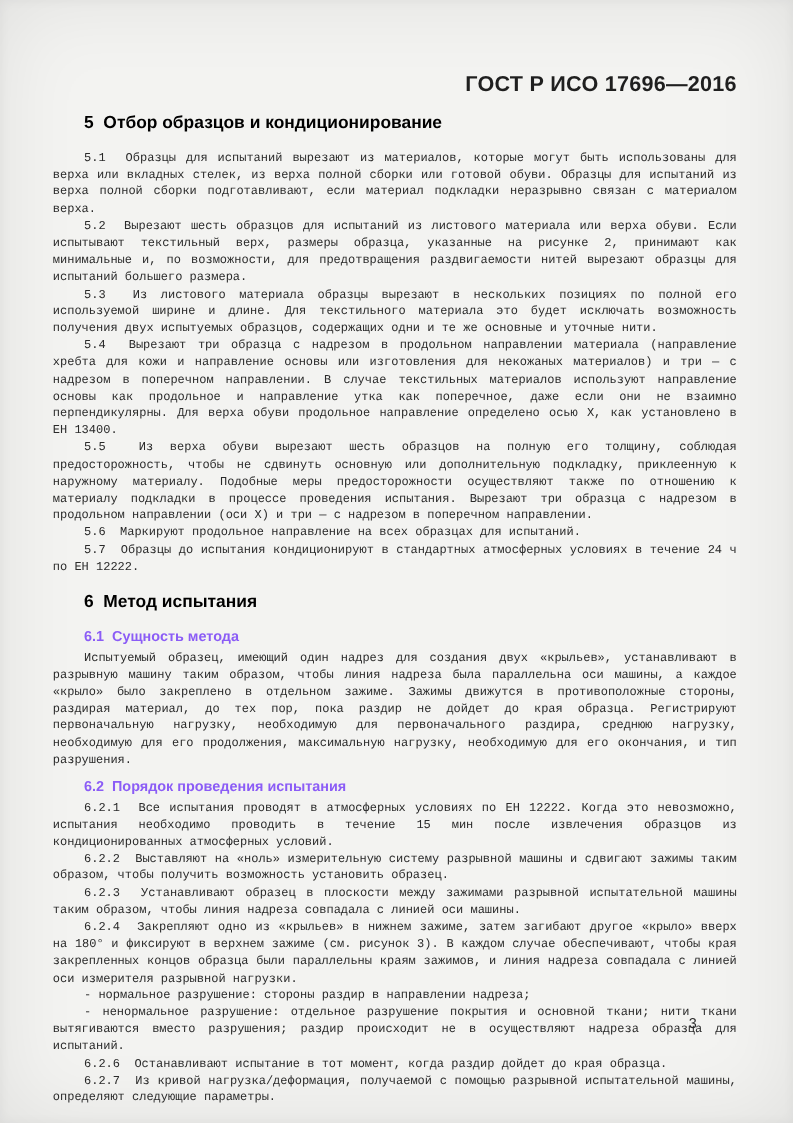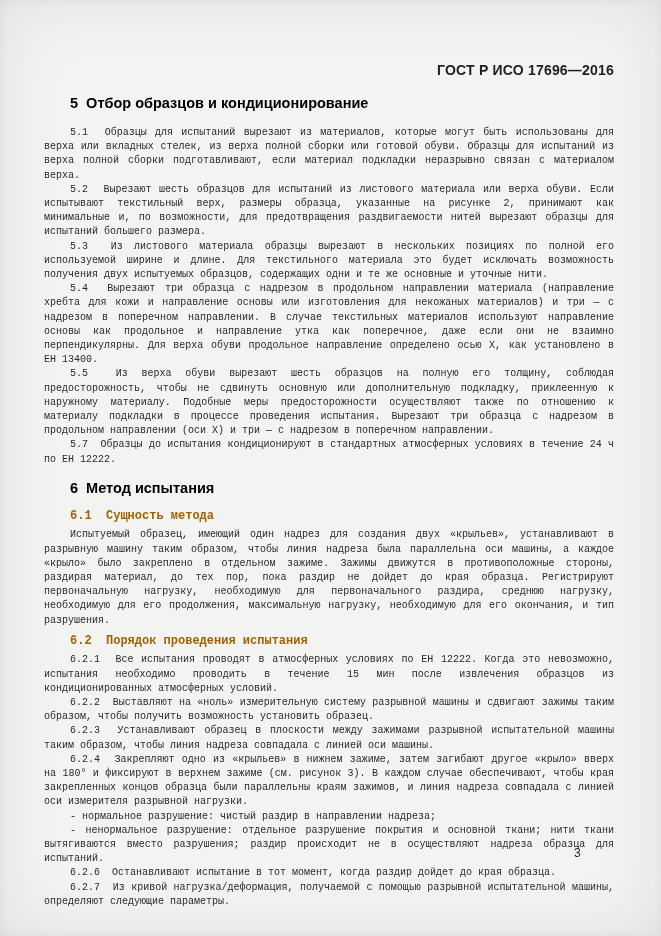--- a/index.html
+++ b/index.html
@@ -23,21 +23,21 @@
   }
   .content {
     position: absolute;
     top: 63px;
     left: 44px;
     width: 570px;
     color: #262626;
   }
   .doc-header {
     font-weight: bold;
-    font-size: 14px;
+    font-size: 18px;
     line-height: 15px;
     text-align: right;
     letter-spacing: 0.2px;
     margin: 0 0 17px 0;
     color: #1f1f1f;
   }
   h1 {
     font-size: 14.5px;
     line-height: 17px;
     font-weight: bold;
@@ -45,22 +45,21 @@
     padding-left: 26px;
     color: #000000;
   }
   h1.sec6 { margin-top: 13px; margin-bottom: 12px; }
   h2 {
     font-size: 12px;
     line-height: 14.5px;
     font-weight: bold;
     margin: 6px 0 5px 0;
     padding-left: 26px;
-    color: #a16207;
-    font-family: Liberation Mono, monospace;
+    color: #8b5cf6;
   }
   p.para {
     font-size: 10px;
     line-height: 14.2px;
     margin: 0;
     text-align: justify;
     text-indent: 26px;
     color: #2a2a2a;
     font-family: Liberation Mono, monospace;
   }
@@ -80,33 +79,34 @@
 
     <div class="doc-header">ГОСТ Р ИСО 17696—2016</div>
 
     <h1>5&nbsp; Отбор образцов и кондиционирование</h1>
 
     <p class="para">5.1&nbsp; Образцы для испытаний вырезают из материалов, которые могут быть использованы для верха или вкладных стелек, из верха полной сборки или готовой обуви. Образцы для испытаний из верха полной сборки подготавливают, если материал подкладки неразрывно связан с материалом верха.</p>
     <p class="para">5.2&nbsp; Вырезают шесть образцов для испытаний из листового материала или верха обуви. Если испытывают текстильный верх, размеры образца, указанные на рисунке 2, принимают как минимальные и, по возможности, для предотвращения раздвигаемости нитей вырезают образцы для испытаний большего размера.</p>
     <p class="para">5.3&nbsp; Из листового материала образцы вырезают в нескольких позициях по полной его используемой ширине и длине. Для текстильного материала это будет исключать возможность получения двух испытуемых образцов, содержащих одни и те же основные и уточные нити.</p>
     <p class="para">5.4&nbsp; Вырезают три образца с надрезом в продольном направлении материала (направление хребта для кожи и направление основы или изготовления для некожаных материалов) и три — с надрезом в поперечном направлении. В случае текстильных материалов используют направление основы как продольное и направление утка как поперечное, даже если они не взаимно перпендикулярны. Для верха обуви продольное направление определено осью X, как установлено в ЕН 13400.</p>
     <p class="para">5.5&nbsp; Из верха обуви вырезают шесть образцов на полную его толщину, соблюдая предосторожность, чтобы не сдвинуть основную или дополнительную подкладку, приклеенную к наружному материалу. Подобные меры предосторожности осуществляют также по отношению к материалу подкладки в процессе проведения испытания. Вырезают три образца с надрезом в продольном направлении (оси X) и три — с надрезом в поперечном направлении.</p>
+    <p class="para">5.6&nbsp; Маркируют продольное направление на всех образцах для испытаний.</p>
     <p class="para">5.7&nbsp; Образцы до испытания кондиционируют в стандартных атмосферных условиях в течение 24 ч по ЕН 12222.</p>
 
     <h1 class="sec6">6&nbsp; Метод испытания</h1>
 
     <h2>6.1&nbsp; Сущность метода</h2>
     <p class="para">Испытуемый образец, имеющий один надрез для создания двух «крыльев», устанавливают в разрывную машину таким образом, чтобы линия надреза была параллельна оси машины, а каждое «крыло» было закреплено в отдельном зажиме. Зажимы движутся в противоположные стороны, раздирая материал, до тех пор, пока раздир не дойдет до края образца. Регистрируют первоначальную нагрузку, необходимую для первоначального раздира, среднюю нагрузку, необходимую для его продолжения, максимальную нагрузку, необходимую для его окончания, и тип разрушения.</p>
 
     <h2>6.2&nbsp; Порядок проведения испытания</h2>
     <p class="para">6.2.1&nbsp; Все испытания проводят в атмосферных условиях по ЕН 12222. Когда это невозможно, испытания необходимо проводить в течение 15 мин после извлечения образцов из кондиционированных атмосферных условий.</p>
     <p class="para">6.2.2&nbsp; Выставляют на «ноль» измерительную систему разрывной машины и сдвигают зажимы таким образом, чтобы получить возможность установить образец.</p>
     <p class="para">6.2.3&nbsp; Устанавливают образец в плоскости между зажимами разрывной испытательной машины таким образом, чтобы линия надреза совпадала с линией оси машины.</p>
     <p class="para">6.2.4&nbsp; Закрепляют одно из «крыльев» в нижнем зажиме, затем загибают другое «крыло» вверх на 180° и фиксируют в верхнем зажиме (см. рисунок 3). В каждом случае обеспечивают, чтобы края закрепленных концов образца были параллельны краям зажимов, и линия надреза совпадала с линией оси измерителя разрывной нагрузки.</p>
-    <p class="para">- нормальное разрушение: чистый раздир в направлении надреза;</p>
+    <p class="para">- нормальное разрушение: стороны раздир в направлении надреза;</p>
     <p class="para">- ненормальное разрушение: отдельное разрушение покрытия и основной ткани; нити ткани вытягиваются вместо разрушения; раздир происходит не в осуществляют надреза образца для испытаний.</p>
     <p class="para">6.2.6&nbsp; Останавливают испытание в тот момент, когда раздир дойдет до края образца.</p>
     <p class="para">6.2.7&nbsp; Из кривой нагрузка/деформация, получаемой с помощью разрывной испытательной машины, определяют следующие параметры.</p>
 
   </div>
 
   <div class="page-number">3</div>
 </div>
 
 </body></html>

